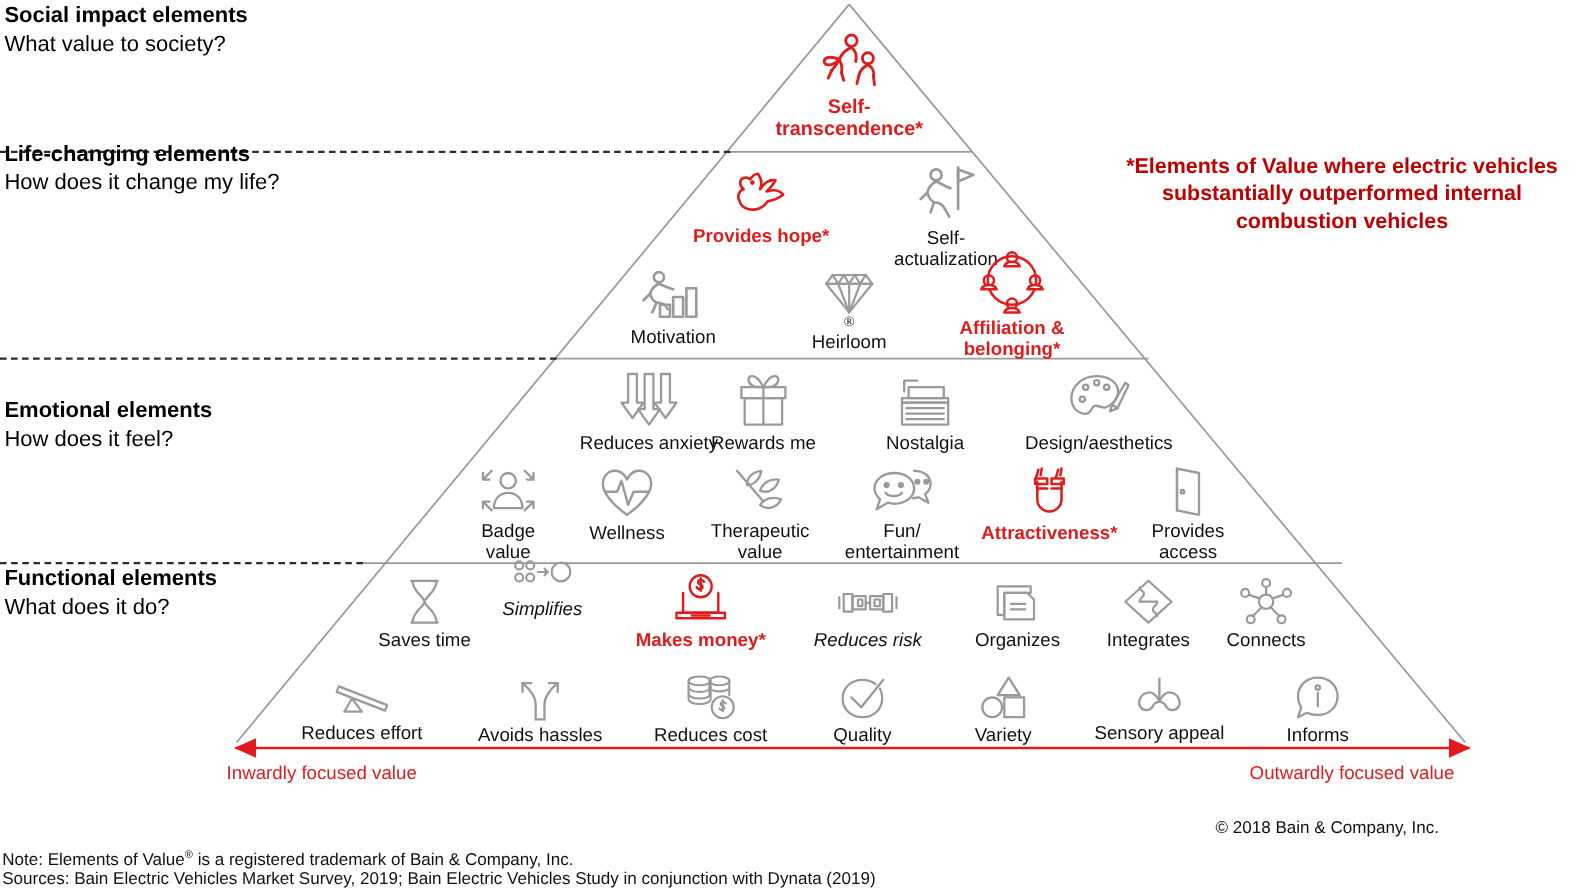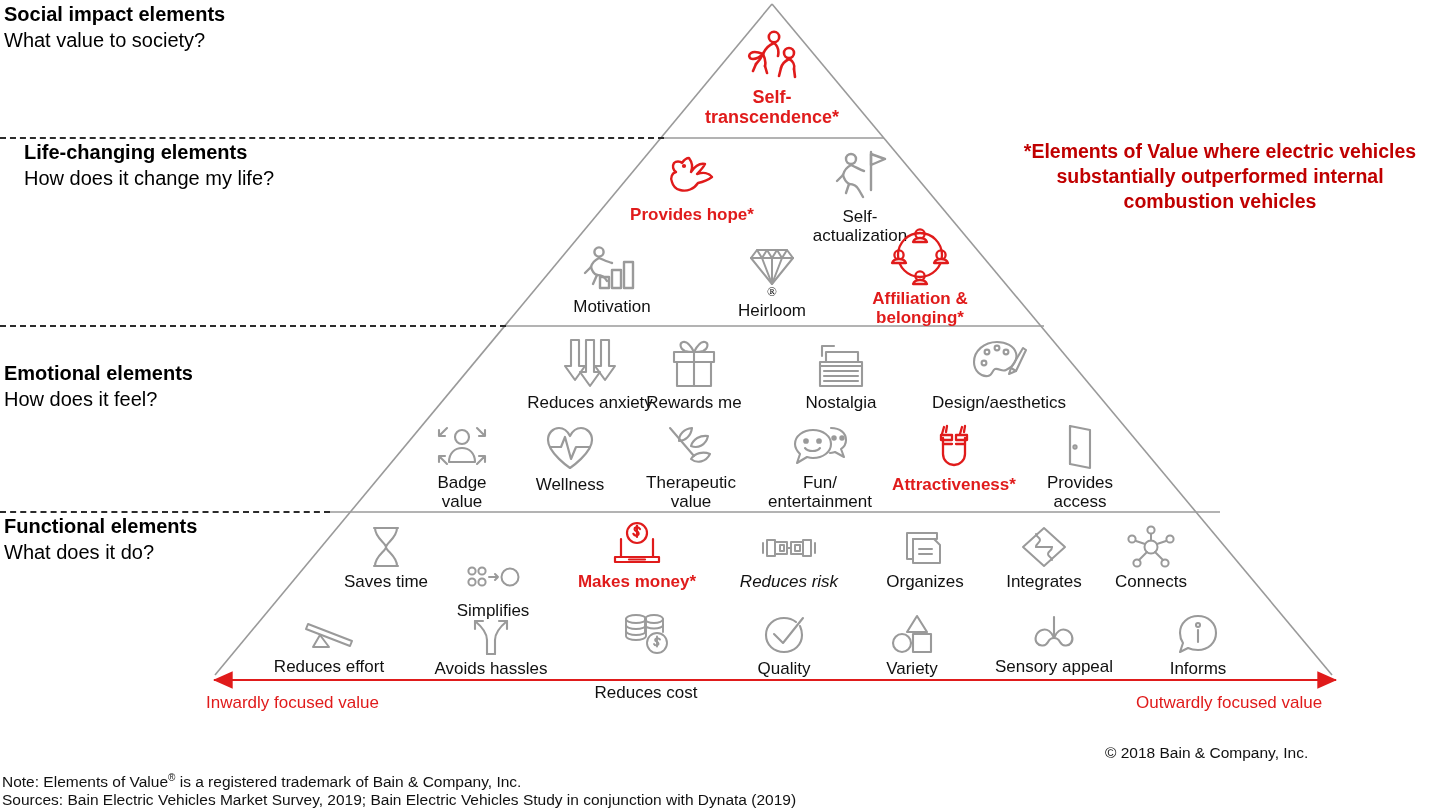--- a/index.html
+++ b/index.html
@@ -98,21 +98,21 @@
   </svg>
 
   <div class="divider" style="left:0px; top:137px; width:664px;"></div>
   <div class="divider" style="left:0px; top:325px; width:506px;"></div>
   <div class="divider" style="left:0px; top:511px; width:330px;"></div>
 
   <div class="tier-label" style="top:2px;">
     <div class="t-head">Social impact elements</div>
     <div class="t-sub">What value to society?</div>
   </div>
-  <div class="tier-label" style="top:140px;margin-left:20px;">
+  <div class="tier-label" style="top:128px;">
     <div class="t-head">Life-changing elements</div>
     <div class="t-sub">How does it change my life?</div>
   </div>
   <div class="tier-label" style="top:329px;margin-top:32px;">
     <div class="t-head">Emotional elements</div>
     <div class="t-sub">How does it feel?</div>
   </div>
   <div class="tier-label" style="top:514px;">
     <div class="t-head">Functional elements</div>
     <div class="t-sub">What does it do?</div>
@@ -401,21 +401,21 @@
         <g fill="none" stroke="#9a9a9a" stroke-width="2.1" stroke-linecap="round" stroke-linejoin="round">
           <path d="M7,3 L31,3 M7,41 L31,41"></path>
           <path d="M8,3 C8,13 19,18 19,22 C19,26 8,31 8,41"></path>
           <path d="M30,3 C30,13 19,18 19,22 C19,26 30,31 30,41"></path>
         </g>
       </svg>
     </span>
     <span class="lbl">Saves time</span>
   </div>
 
-  <div class="elem" style="left:442px; top:554px; width:102px;">
+  <div class="elem" style="left:442px; top:497px; width:102px;font-style:italic;">
     <span class="ico">
       <svg width="56" height="44" viewBox="0 0 56 44">
         <g fill="none" stroke="#9a9a9a" stroke-width="2" stroke-linecap="round" stroke-linejoin="round">
           <circle cx="7" cy="17" r="3.6"></circle>
             <circle cx="17" cy="17" r="3.6"></circle>
           <circle cx="7" cy="28" r="3.6"></circle>
             <circle cx="17" cy="28" r="3.6"></circle>
           <path d="M24,23 L33,23 M30,20 L33,23 L30,26"></path>
           <circle cx="45" cy="23" r="8.5"></circle>
         </g>
@@ -524,21 +524,21 @@
           <path d="M28,42 L28,28 C28,20 34,14 40,9"></path>
           <path d="M20,42 L28,42"></path>
           <path d="M8,9 L8,17 M8,9 L16,9"></path>
           <path d="M40,9 L40,17 M40,9 L32,9"></path>
         </g>
       </svg>
     </span>
     <span class="lbl">Avoids hassles</span>
   </div>
 
-  <div class="elem" style="left:578px; top:612px; width:136px;gap:24px;">
+  <div class="elem" style="left:578px; top:612px; width:136px;">
     <span class="ico">
       <svg width="50" height="44" viewBox="0 0 50 44">
         <g fill="none" stroke="#9a9a9a" stroke-width="1.9" stroke-linecap="round" stroke-linejoin="round">
           <ellipse cx="15" cy="7" rx="10" ry="4"></ellipse>
           <path d="M5,7 L5,24 C5,26.2 9.5,28 15,28 C20.5,28 25,26.2 25,24 L25,7"></path>
           <path d="M5,13 C5,15.2 9.5,17 15,17 C20.5,17 25,15.2 25,13"></path>
           <path d="M5,19 C5,21.2 9.5,23 15,23 C20.5,23 25,21.2 25,19"></path>
           <ellipse cx="33" cy="7" rx="9" ry="4"></ellipse>
           <path d="M24,7 L24,20 M42,7 L42,20"></path>
           <path d="M24,13 C24,15 28,16.5 33,16.5 C38,16.5 42,15 42,13"></path>

